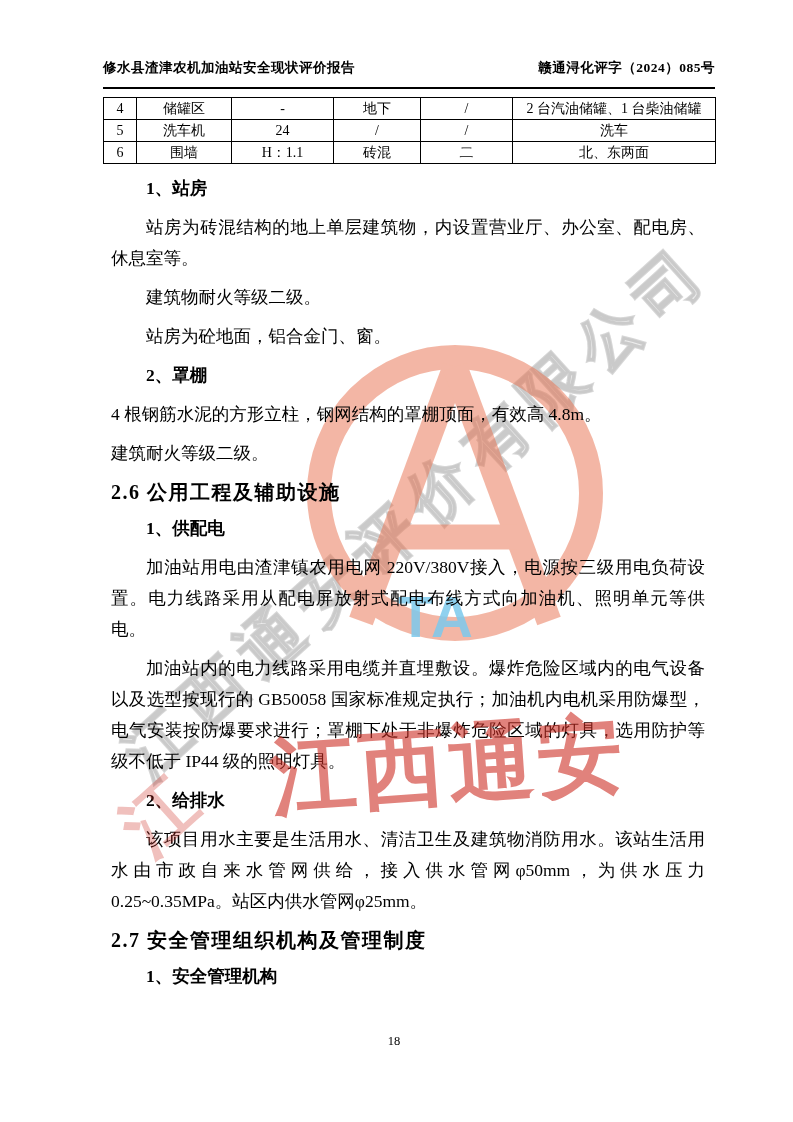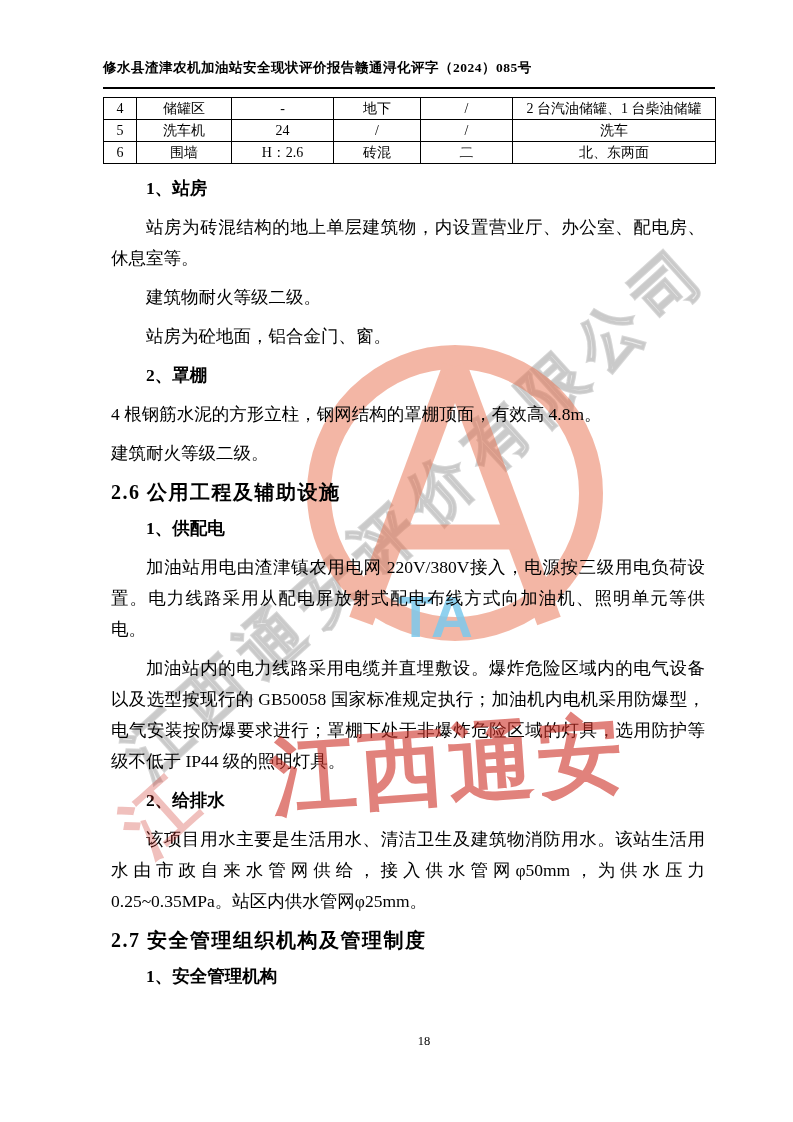--- a/index.html
+++ b/index.html
@@ -8,21 +8,21 @@
     width:793px;height:1122px;
     margin:0 auto;
     background:#ffffff;
     overflow:hidden;
     font-family:"Liberation Serif","DejaVu Serif",serif;
     color:#000;
   }
   
   .header{
     position:absolute;top:59px;left:103px;width:612px;
-    display:flex;align-items:flex-end;
+    display:flex;justify-content:space-between;align-items:flex-end;
     font-size:13.5px;font-weight:bold;letter-spacing:.5px;
   }
   .header-rule{
     position:absolute;top:87px;left:103px;width:612px;
     border-top:2px solid #000;height:0;
   }
   
   .eq-table{
     position:absolute;top:97px;left:103px;width:613px;
     border-collapse:collapse;table-layout:fixed;
@@ -44,21 +44,21 @@
     font-size:17.5px;line-height:31px;
     z-index:2;
   }
   .blk{margin:8px;}
   .p{text-indent:2em;text-align:justify;}
   .p0{text-align:justify;}
   .h3{font-weight:bold;text-indent:2em;margin-top:5px;}
   .h2{font-weight:bold;font-size:20px;letter-spacing:1.5px;margin-top:8px;margin-bottom:4px;}
   
   .page-number{
-    position:absolute;top:1034px;left:118px;width:612px;
+    position:absolute;top:1034px;left:88px;width:612px;
     text-align:center;font-size:12.5px;
   }
   
   .wm{position:absolute;pointer-events:none;white-space:nowrap;}
   .wm-gray{
     left:105px;top:733px;
     transform:rotate(-42deg);transform-origin:0 0;
     font-size:64px;font-weight:bold;letter-spacing:12px;
     font-family:"Liberation Serif","DejaVu Serif",serif;
     color:rgba(150,150,150,0.18);
@@ -137,21 +137,21 @@
           <td>5</td>
           <td>洗车机</td>
           <td>24</td>
           <td>/</td>
           <td>/</td>
           <td>洗车</td>
         </tr>
         <tr>
           <td>6</td>
           <td>围墙</td>
-          <td>H：2.6</td>
+          <td>H：1.1</td>
           <td>砖混</td>
           <td>二</td>
           <td>北、东两面</td>
         </tr>
       </tbody>
   </table>
 
   <div class="doc-body">
       <div class="blk h3">1、站房</div>
       <div class="blk p">站房为砖混结构的地上单层建筑物，内设置营业厅、办公室、配电房、休息室等。</div>

